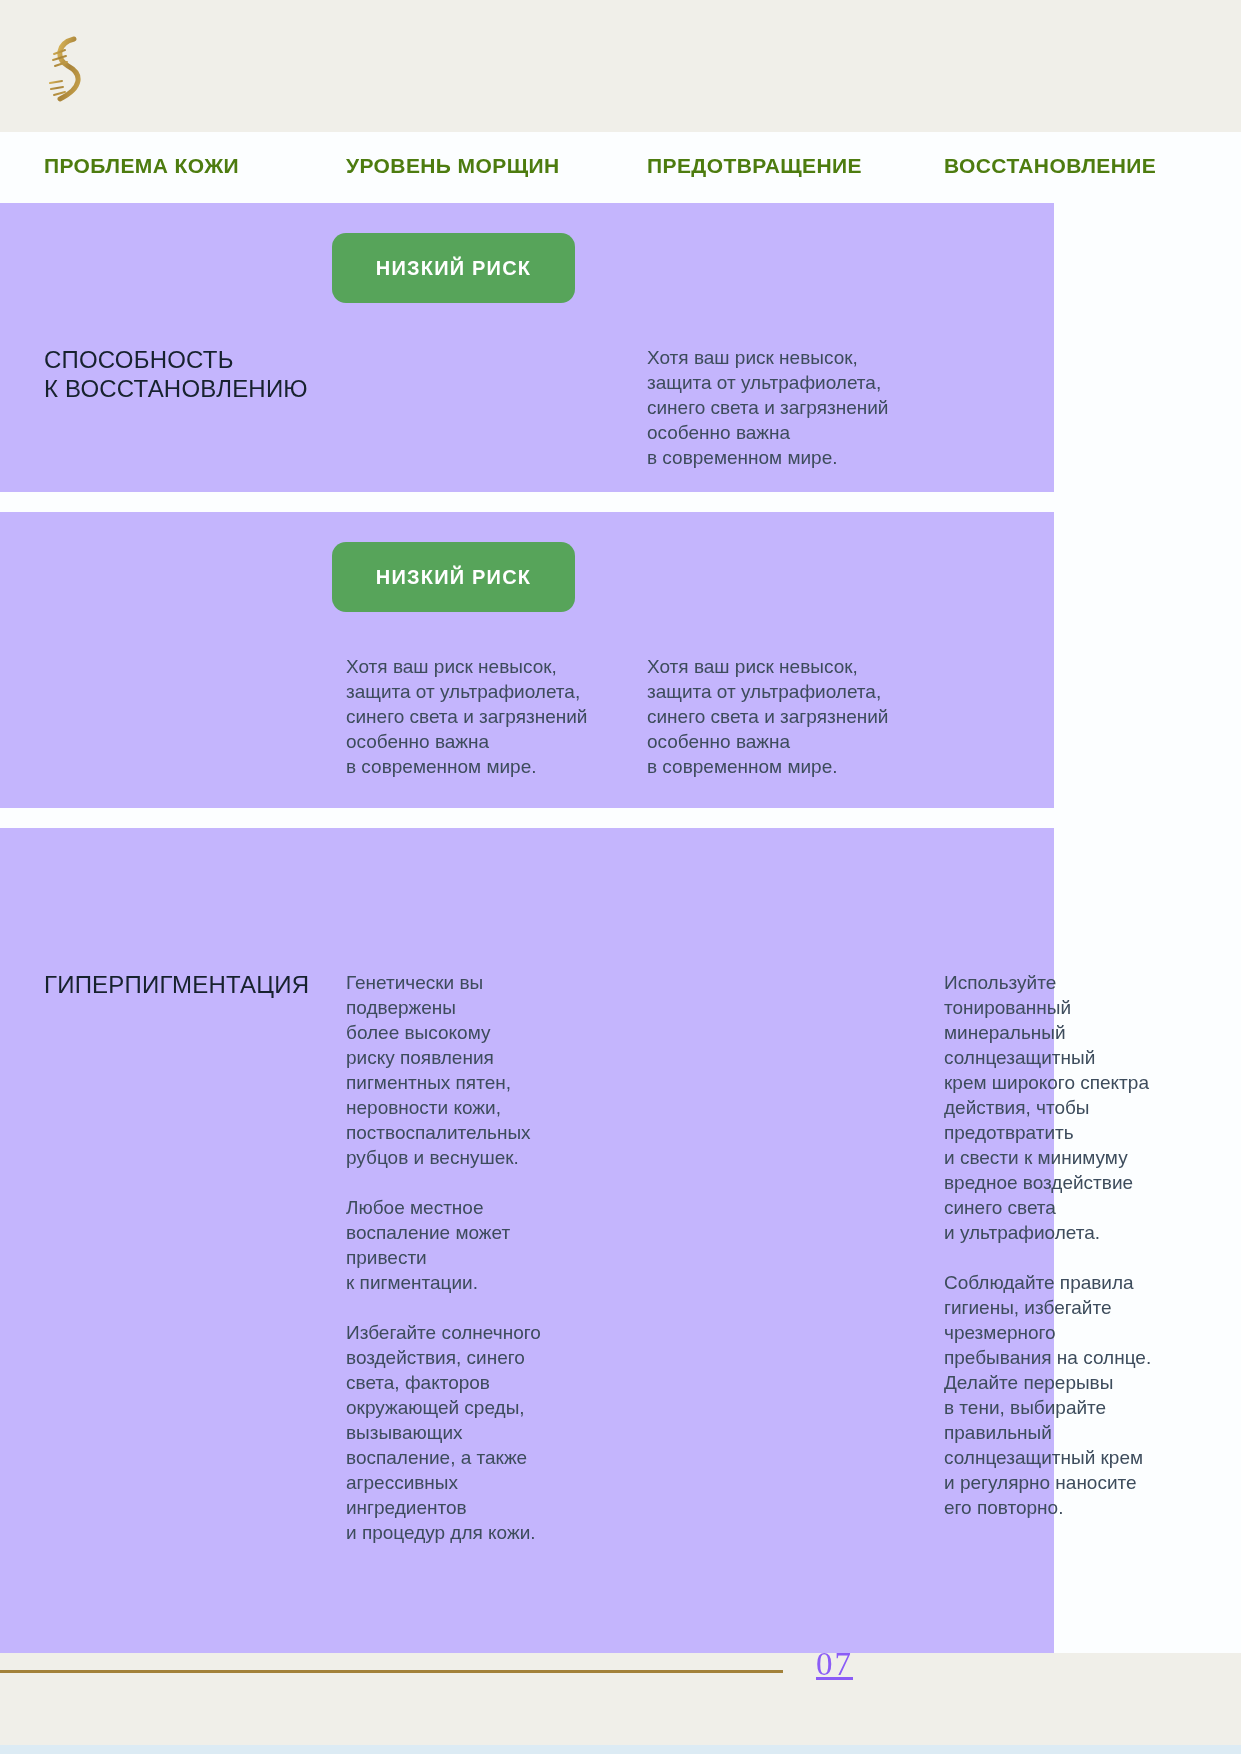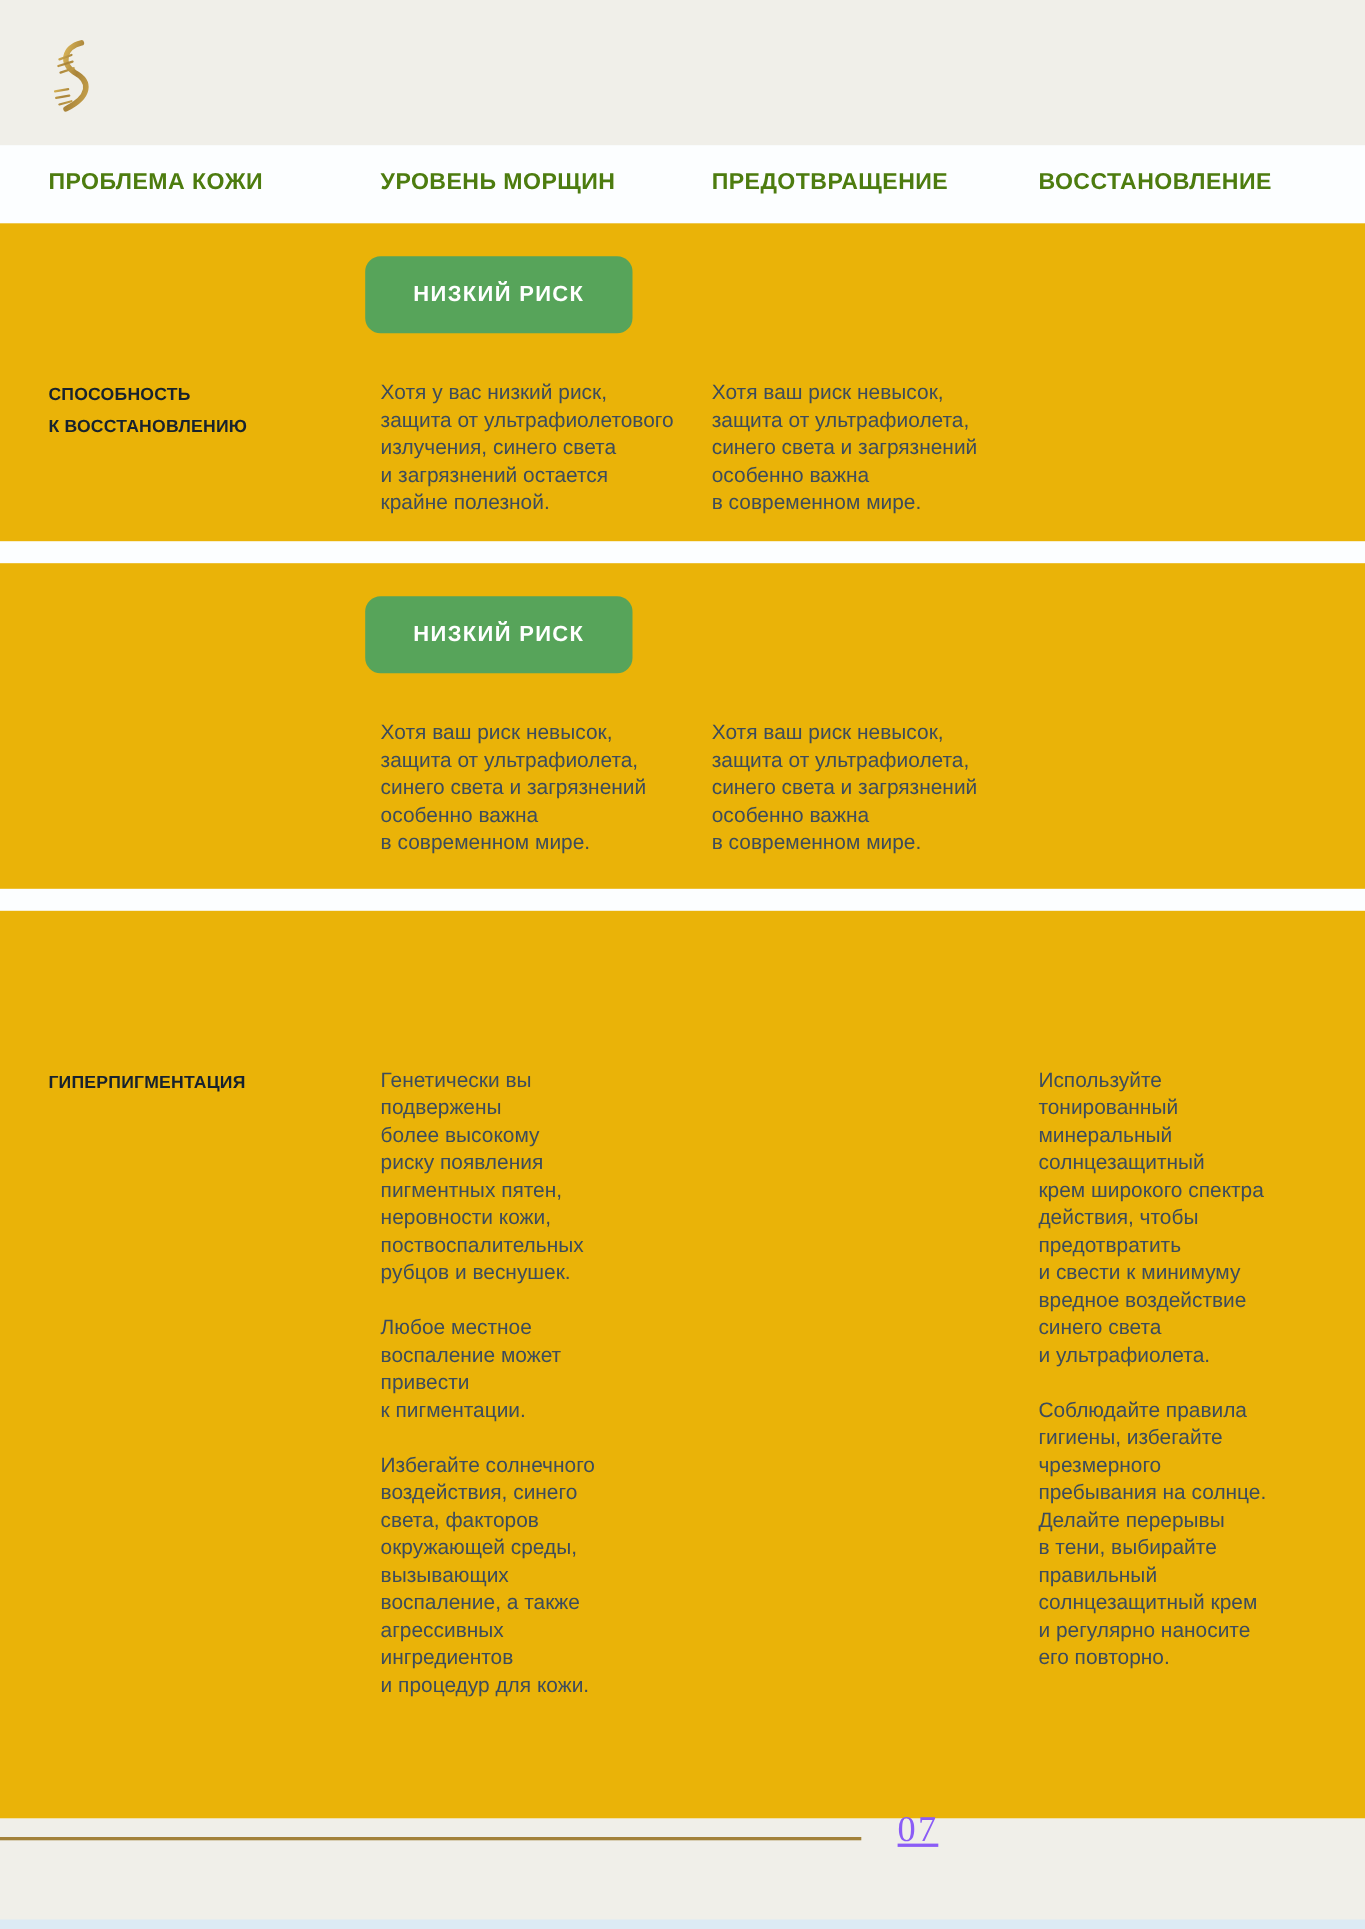--- a/index.html
+++ b/index.html
@@ -9,35 +9,35 @@
     font-family:"Liberation Sans","DejaVu Sans",sans-serif;
   }
   .content-bg{position:absolute; left:0; top:132px; width:1241px; height:1521px; background:#fcfeff;}
   .logo{position:absolute; left:46px; top:36px; width:42px; height:66px;}
   .table-header{position:absolute; left:0; top:132px; width:1241px; height:68px;}
   .th{
     position:absolute; top:50%; transform:translateY(-50%);
     font-size:21px; font-weight:800; color:#4d7c0f; letter-spacing:.4px; white-space:nowrap;
   }
   .th1{left:44px}.th2{left:346px}.th3{left:647px}.th4{left:944px}
-  .section{position:absolute; left:0; width:1241px; background:#eab308;}
+  .section{position:absolute; left:0; width:1030px; background:#c4b5fd;padding-left:24px;}
   .s1{top:203px; height:289px}
   .s2{top:512px; height:296px}
   .s3{top:828px; height:825px}
   .badge{
     position:absolute; left:332px; top:30px; width:243px; height:70px; border-radius:14px;
     display:flex; align-items:center; justify-content:center;
     color:#ffffff; font-weight:700; font-size:20px; letter-spacing:1.2px; white-space:nowrap;
   }
   .badge-low{background:#57a45a}
   .badge-high{background:#f16a6c}
   .col{position:absolute; top:142px; width:292px; white-space:pre-line;}
   .col-1{left:44px;}
   .col-2{left:346px}.col-3{left:647px}.col-4{left:944px}
-  .row-title{font-size:16px; font-weight:700; line-height:29px; color:#17222e; letter-spacing:.2px;}
+  .row-title{font-size:24px; font-weight:400; line-height:29px; color:#17222e; letter-spacing:.2px;}
   .body-text{font-size:19px; line-height:25px; color:#3d4c5c;}
   .footer-line{position:absolute; left:0; top:1670px; width:783px; height:3px; background:#a2813a;}
   .page-number{
     position:absolute; left:816px; top:1646px;
     font-family:"Liberation Serif","DejaVu Serif",serif;
     font-size:33px; font-weight:400; color:#8b5cf6; letter-spacing:2px;text-decoration:underline;
   }
   .bottom-strip{position:absolute; left:0; top:1745px; width:1241px; height:9px; background:#dcebf4;}
 </style>
 </head>
@@ -64,25 +64,20 @@
     <span class="th th1">ПРОБЛЕМА КОЖИ</span>
     <span class="th th2">УРОВЕНЬ МОРЩИН</span>
     <span class="th th3">ПРЕДОТВРАЩЕНИЕ</span>
     <span class="th th4">ВОССТАНОВЛЕНИЕ</span>
   </div>
 
   <div class="section s1">
     <div class="badge badge-low">НИЗКИЙ РИСК</div>
     <div class="col col-1 row-title">СПОСОБНОСТЬ
 К ВОССТАНОВЛЕНИЮ</div>
-    <div class="col col-2 body-text">Хотя у вас низкий риск,
-защита от ультрафиолетового
-излучения, синего света
-и загрязнений остается
-крайне полезной.</div>
     <div class="col col-3 body-text">Хотя ваш риск невысок,
 защита от ультрафиолета,
 синего света и загрязнений
 особенно важна
 в современном мире.</div>
     <div class="col col-4 body-text"></div>
   </div>
 
   <div class="section s2">
     <div class="badge badge-low">НИЗКИЙ РИСК</div>

